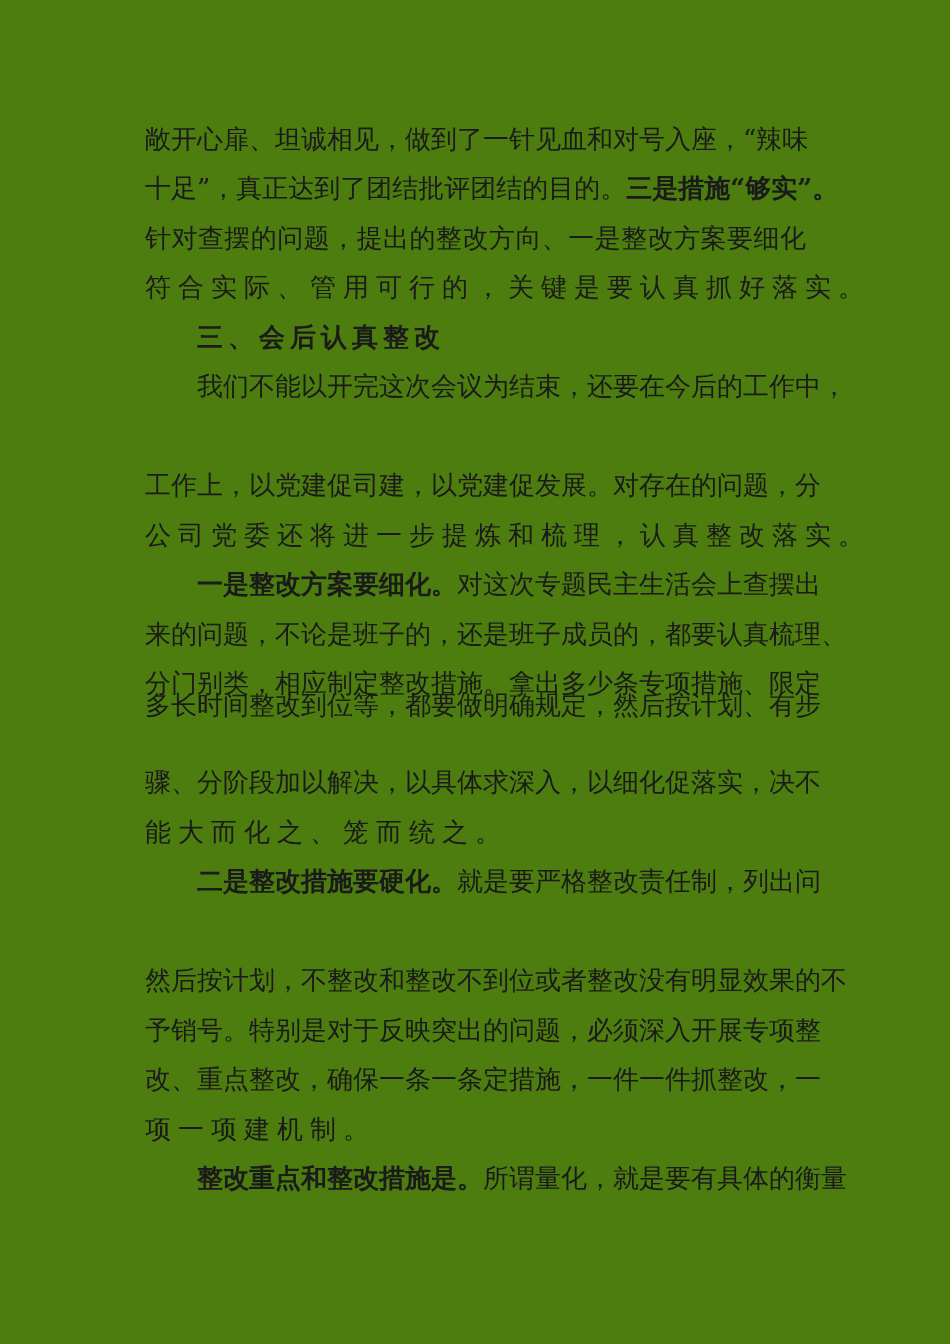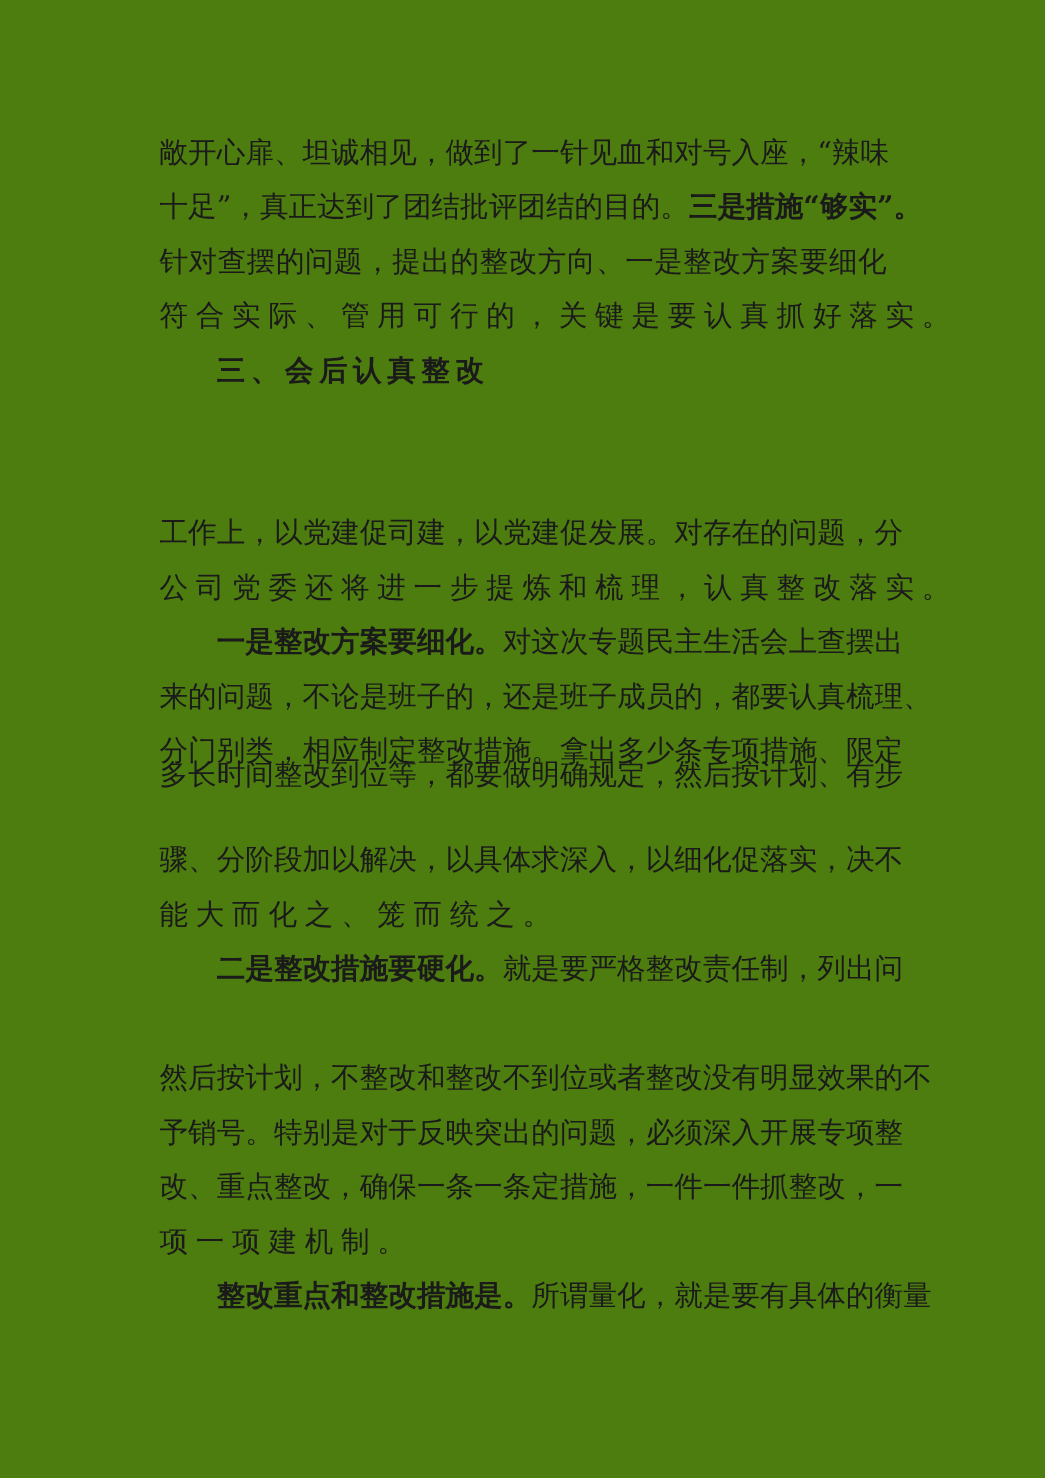--- a/index.html
+++ b/index.html
@@ -29,20 +29,23 @@
     <span>针对查摆的问题，提出的整改方向、一是整改方案要细化</span>
   </div>
   <div class="line short" style="top:270px">
     <span>符合实际、管用可行的，关键是要认真抓好落实。</span>
   </div>
 
   <div class="line short indent heading" style="top:320px; letter-spacing:5px;">
     <span>三、会后认真整改</span>
   </div>
 
+  <div class="line indent" style="top:369px">
+    <span>我们不能以开完这次会议为结束，还要在今后的工作中，</span>
+  </div>
   <div class="line" style="top:468px">
     <span>工作上，以党建促司建，以党建促发展。对存在的问题，分</span>
   </div>
   <div class="line short" style="top:518px">
     <span>公司党委还将进一步提炼和梳理，认真整改落实。</span>
   </div>
 
   <div class="line indent" style="top:567px">
     <span class="b">一是整改方案要细化。</span><span>对这次专题民主生活会上查摆出</span>
   </div>

